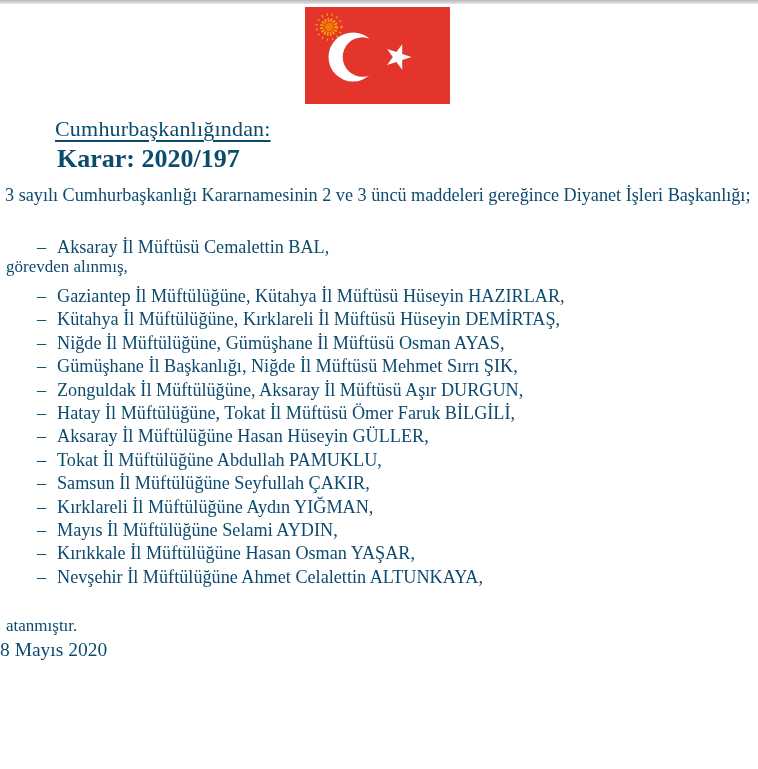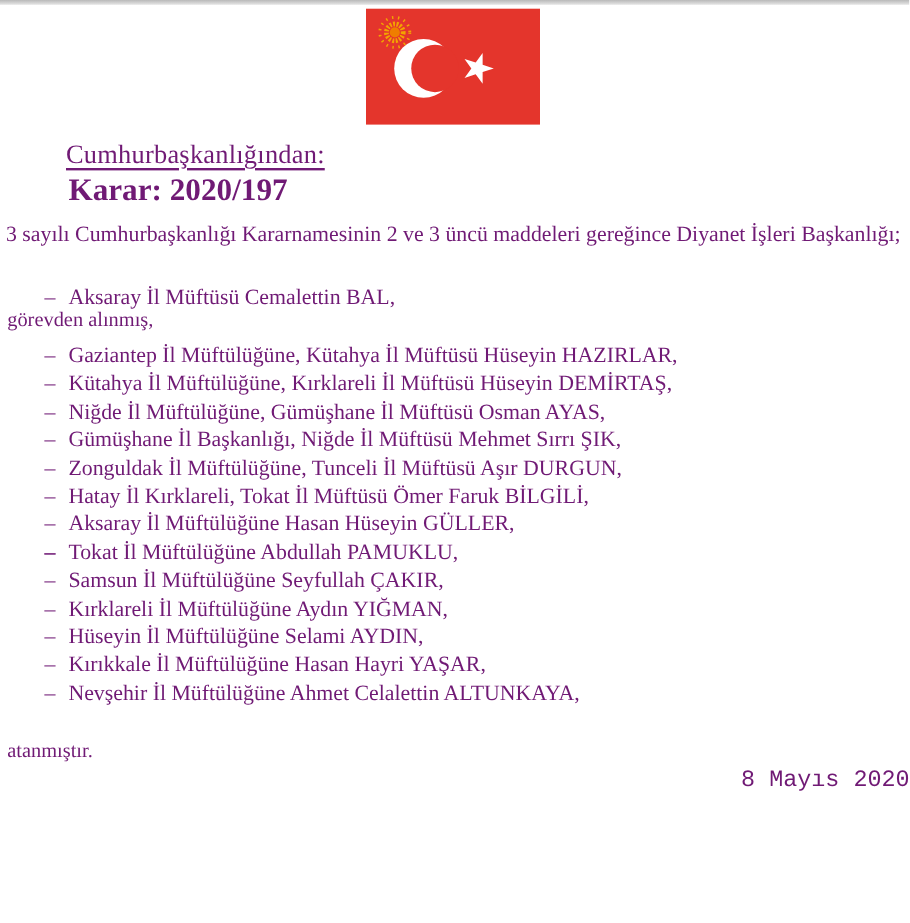--- a/index.html
+++ b/index.html
@@ -1,21 +1,21 @@
 <!DOCTYPE html>
 <html style="--flag-red: #E4352C; --flag-gold: #F3A300; --flag-core: #EF7E00;"><head>
 <meta charset="utf-8">
 <style>
   html,body{margin:0;padding:0;background:#ffffff;}
   .page{
     position:relative;
     width:758px;height:697px;
     background:#ffffff;
     font-family:"Liberation Serif","DejaVu Serif",serif;
-    color:#701a75;
+    color:#0c4a6e;
     overflow:hidden;
   }
   .top-bar{
     position:absolute;left:0;top:0;width:758px;height:4px;
     background:linear-gradient(to bottom,#b9b9b9,#e6e6e6);
   }
   .flag{position:absolute;left:305px;top:7px;width:145px;height:97px;}
   .flag svg{display:block;width:100%;height:100%;}
 
   .office-header{
@@ -46,21 +46,21 @@
   }
   .li .dash{position:absolute;left:37px;}
   .closing{
     position:absolute;left:6px;
     font-size:17px;line-height:23.4px;
   }
   .closing-dismissal{top:255px;}
   .closing-appointment{top:614px;text-align:center;}
   .date{
     position:absolute;left:0;top:638px;width:758px;
-    text-align:right;font-size:19.5px;line-height:24px;font-family:Liberation Mono, monospace;
+    text-align:left;font-size:19.5px;line-height:24px;
   }
   .signature{
     position:absolute;left:450px;top:709px;width:270px;
     text-align:center;
   }
   .sig-name{font-size:19.5px;font-weight:bold;line-height:27px;}
   .sig-title{font-size:19px;line-height:21px;letter-spacing:0.6px;}
 </style>
 </head>
 <body>
@@ -95,29 +95,29 @@
       <div class="li"><span class="dash">–</span><span class="li-text">Aksaray İl Müftüsü Cemalettin BAL,</span></div>
     </div>
 
   <div class="closing closing-dismissal">görevden alınmış,</div>
 
   <div class="list list-appointments" id="appointment-list">
       <div class="li"><span class="dash">–</span><span class="li-text">Gaziantep İl Müftülüğüne, Kütahya İl Müftüsü Hüseyin HAZIRLAR,</span></div>
       <div class="li"><span class="dash">–</span><span class="li-text">Kütahya İl Müftülüğüne, Kırklareli İl Müftüsü Hüseyin DEMİRTAŞ,</span></div>
       <div class="li"><span class="dash">–</span><span class="li-text">Niğde İl Müftülüğüne, Gümüşhane İl Müftüsü Osman AYAS,</span></div>
       <div class="li"><span class="dash">–</span><span class="li-text">Gümüşhane İl Başkanlığı, Niğde İl Müftüsü Mehmet Sırrı ŞIK,</span></div>
-      <div class="li"><span class="dash">–</span><span class="li-text">Zonguldak İl Müftülüğüne, Tunceli İl Müftüsü Aşır DURGUN,</span></div>
-      <div class="li"><span class="dash">–</span><span class="li-text">Hatay İl Kırklareli, Tokat İl Müftüsü Ömer Faruk BİLGİLİ,</span></div>
+      <div class="li"><span class="dash">–</span><span class="li-text">Zonguldak İl Müftülüğüne, Aksaray İl Müftüsü Aşır DURGUN,</span></div>
+      <div class="li"><span class="dash">–</span><span class="li-text">Hatay İl Müftülüğüne, Tokat İl Müftüsü Ömer Faruk BİLGİLİ,</span></div>
       <div class="li"><span class="dash">–</span><span class="li-text">Aksaray İl Müftülüğüne Hasan Hüseyin GÜLLER,</span></div>
       <div class="li"><span class="dash">–</span></div>
       <div class="li"><span class="dash">–</span><span class="li-text">Tokat İl Müftülüğüne Abdullah PAMUKLU,</span></div>
       <div class="li"><span class="dash">–</span><span class="li-text">Samsun İl Müftülüğüne Seyfullah ÇAKIR,</span></div>
       <div class="li"><span class="dash">–</span><span class="li-text">Kırklareli İl Müftülüğüne Aydın YIĞMAN,</span></div>
-      <div class="li"><span class="dash">–</span><span class="li-text">Hüseyin İl Müftülüğüne Selami AYDIN,</span></div>
-      <div class="li"><span class="dash">–</span><span class="li-text">Kırıkkale İl Müftülüğüne Hasan Hayri YAŞAR,</span></div>
+      <div class="li"><span class="dash">–</span><span class="li-text">Mayıs İl Müftülüğüne Selami AYDIN,</span></div>
+      <div class="li"><span class="dash">–</span><span class="li-text">Kırıkkale İl Müftülüğüne Hasan Osman YAŞAR,</span></div>
       <div class="li"><span class="dash">–</span><span class="li-text">Nevşehir İl Müftülüğüne Ahmet Celalettin ALTUNKAYA,</span></div>
     </div>
 
   <div class="closing closing-appointment">atanmıştır.</div>
 
   <div class="date">8 Mayıs 2020</div>
 
   <div class="signature">
     <div class="sig-name">Recep Tayyip ERDOĞAN</div>
     <div class="sig-title">CUMHURBAŞKANI</div>

